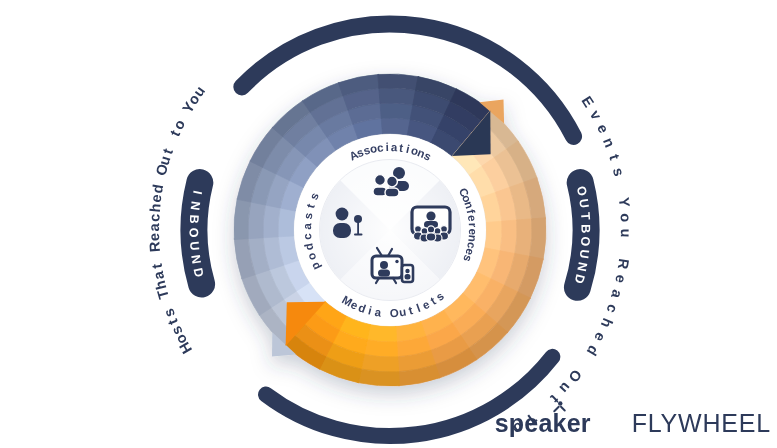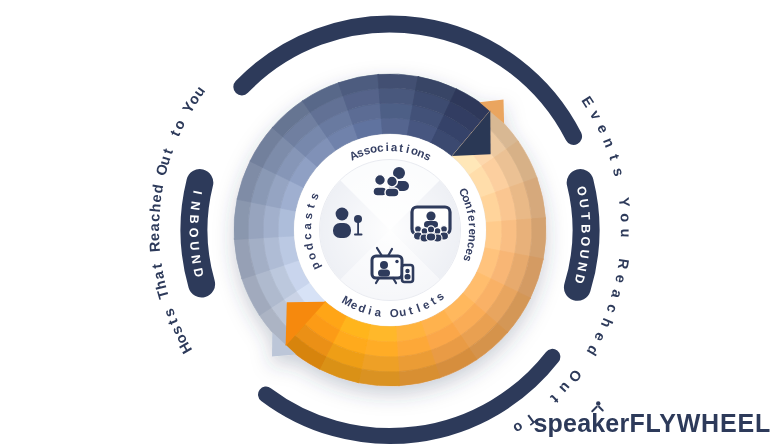--- a/index.html
+++ b/index.html
@@ -3,21 +3,21 @@
 <meta charset="utf-8">
 <style>
   html,body{margin:0;padding:0;background:#ffffff;}
   body{width:777px;height:448px;font-family:"Liberation Sans", sans-serif;}
   .stage{position:relative;width:777px;height:448px;background:#ffffff;overflow:hidden;}
   .stage svg.main{position:absolute;left:0;top:0;}
   text{font-family:"Liberation Sans", sans-serif;}
   .logo{position:absolute;right:6px;bottom:12px;font-size:25px;color:#2d3a5a;
         letter-spacing:0.2px;white-space:nowrap;line-height:1;}
   .logo .lb{font-weight:700;}
-  .logo .ll{font-weight:700;letter-spacing:0.8px;}
+  .logo .ll{font-weight:400;letter-spacing:0.8px;margin-left:41px;}
   .logo .lk{position:relative;font-weight:700;display:inline-block;}
   .logo .kfig{position:absolute;left:-2px;top:-11px;width:17px;height:15px;}
 </style>
 </head>
 <body>
 
 <div class="stage">
 
   <svg class="main" width="777" height="448" viewBox="0 0 777 448">
     <defs>

